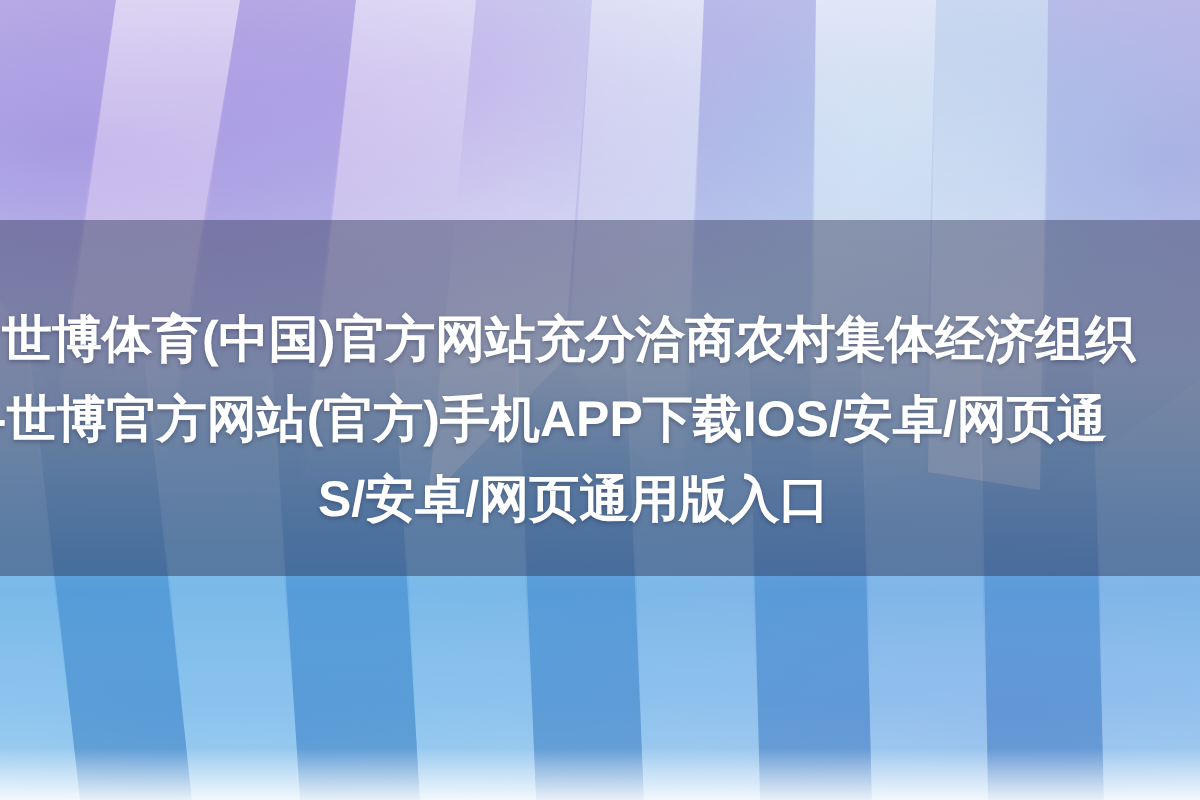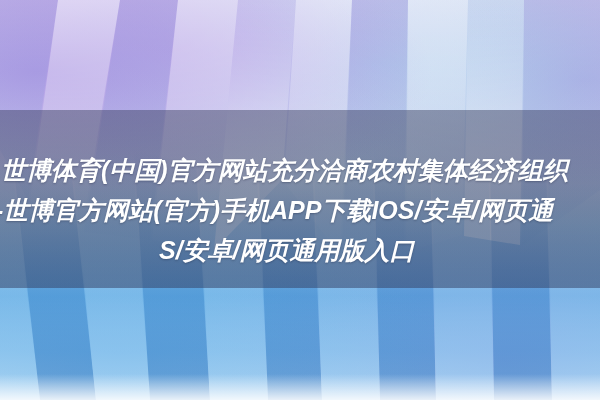--- a/index.html
+++ b/index.html
@@ -7,21 +7,20 @@
     padding: 0;
     background: #ffffff;
   }
   #stage {
     position: relative;
     width: 600px;
     height: 400px;
     overflow: hidden;
     font-family: "Liberation Sans", "DejaVu Sans", sans-serif;
     background: #0c4a6e;
-    font-style: italic;
   }
 
   
   .bg-base {
     position: absolute;
     inset: 0;
     background:
       linear-gradient(180deg,
         #e8e9f6 0%,
         #e3e6f5 22%,

